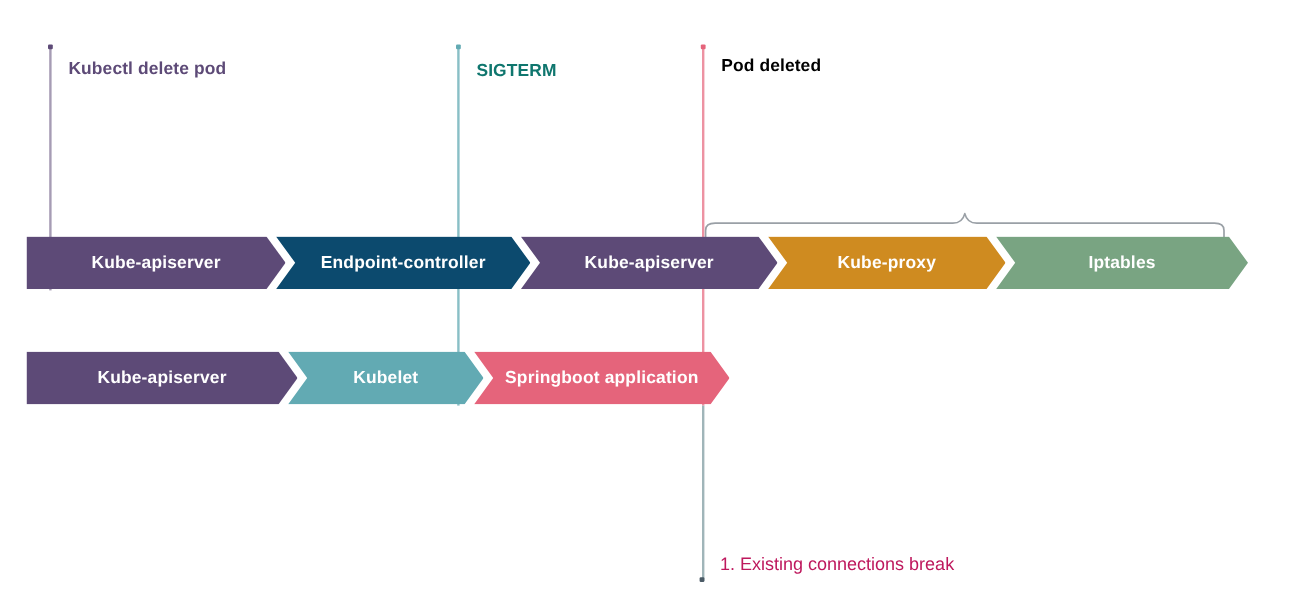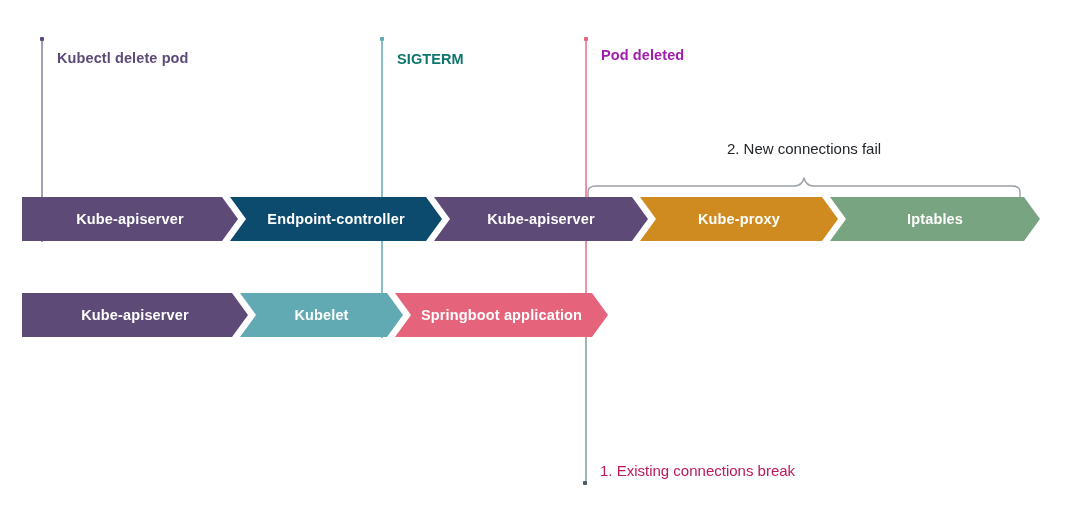--- a/index.html
+++ b/index.html
@@ -108,23 +108,22 @@
   <div class="marker-line" style="left:585px; top:22px; height:300px; background:#e5647b; opacity:.7;"></div>
   <div class="marker-dot" style="left:584px; top:21px; background:#e5647b;"></div>
 
   <div class="marker-line" style="left:585px; top:322px; height:146px; background:#8fa8ad; opacity:.85;"></div>
   <div class="marker-dot" style="left:583px; top:465px; background:#4b5b66;"></div>
 
   <div class="marker-label" style="left:57px; top:34px; color:#5d4a77;">Kubectl delete pod</div>
 
   <div class="marker-label" style="left:397px; top:35px; color:#0f766e;">SIGTERM</div>
 
-  <div class="marker-label" style="left:601px; top:31px; color:#a21caf;">Pod deleted</div>
+  <div class="marker-label" style="left:601px; top:31px; color:#000000;">Pod deleted</div>
 
-  <div class="brace-label" style="left:588px; top:124px; width:432px;">2. New connections fail</div>
 
   <div class="brace-wrap" style="left:586px; top:158px; width:436px; height:26px;">
     <svg width="436" height="26" viewBox="0 0 436 26" xmlns="http://www.w3.org/2000/svg">
       <path d="M 2 26 L 2 18 Q 2 12 10 12 L 208 12 Q 216 12 218 4 Q 220 12 228 12 L 426 12 Q 434 12 434 18 L 434 26" fill="none" stroke="#9aa0a6" stroke-width="1.4" stroke-linecap="round" stroke-linejoin="round"></path>
     </svg>
   </div>
 
   <div class="chev-row" style="left:0px; top:181px; width:1080px;">
 
     <div class="chev first" style="left:22px; width:216px; background:#5d4a77;">

